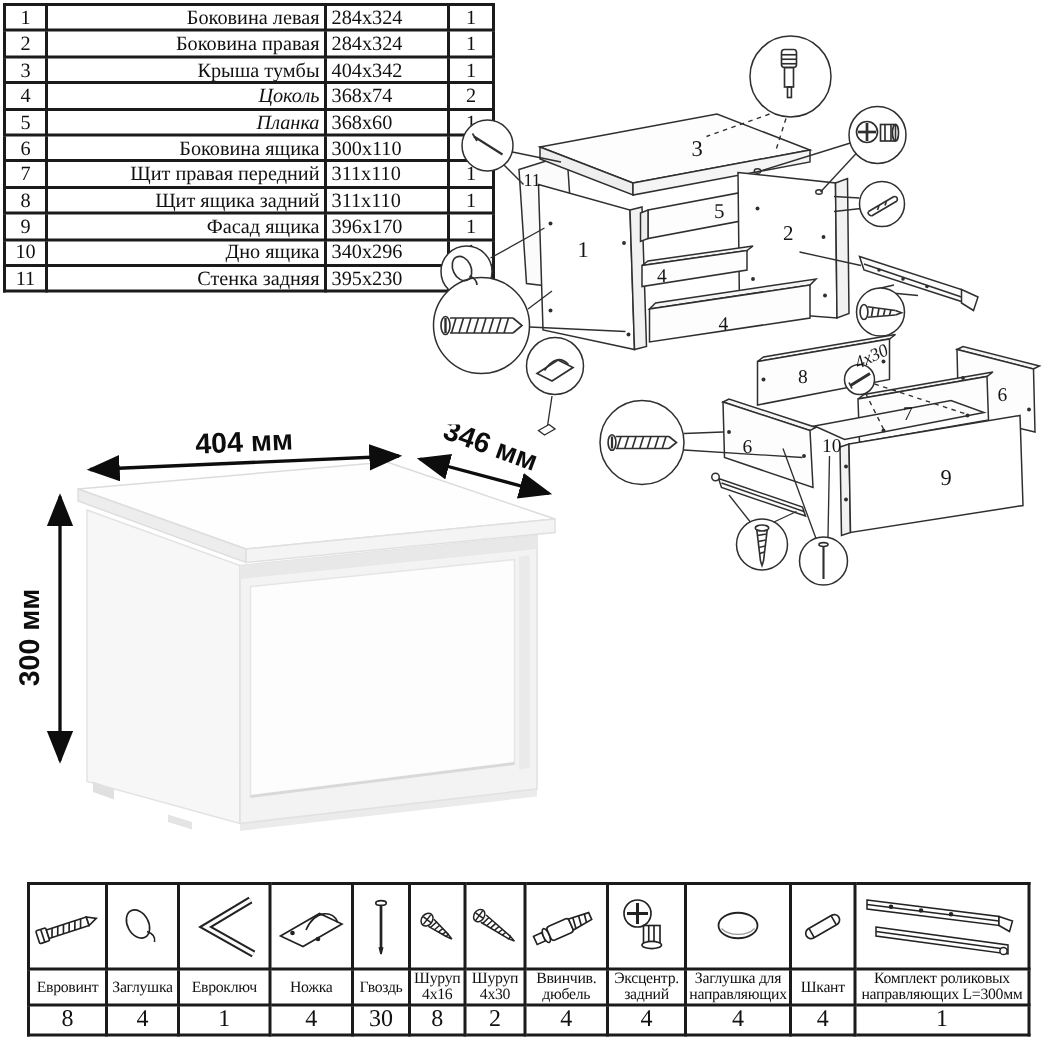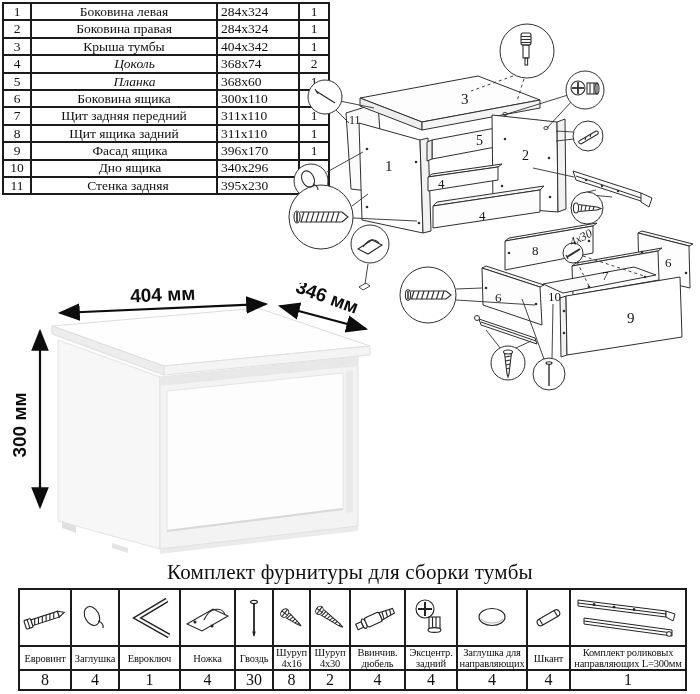--- a/index.html
+++ b/index.html
@@ -3,21 +3,21 @@
 <meta charset="utf-8">
 <style>
   html,body{margin:0;padding:0;background:#fff;}
   .sheet{position:relative;width:700px;height:694px;background:#fff;overflow:hidden;
          font-family:"Liberation Serif",serif;color:#111;}
   
   .parts-table{position:absolute;left:2px;top:2px;border-collapse:collapse;}
   .parts-table td{border:2px solid #1b1b1b;font-size:13.5px;line-height:1;padding:0 3px;
                   height:15.4px;white-space:nowrap;color:#111;}
   .c-num{width:20px;text-align:center;}
-  .c-name{width:157px;text-align:center;}
+  .c-name{width:157px;text-align:right;}
   .c-size{width:74px;}
   .c-qty{width:22px;text-align:center;}
   .ind-a{padding-left:24px !important;font-style:italic;}
   .ind-b{padding-left:15px !important;}
   .ind-c{padding-left:11px !important;margin-top:12px;}
   
   .diagram{position:absolute;left:280px;top:0;width:420px;height:432px;}
   .product{position:absolute;left:0;top:283px;width:392px;height:292px;}
   .dim-label{font-family:"Liberation Sans",sans-serif;font-weight:bold;font-size:19px;fill:#0d0d0d;}
   .part-label{font-family:"Liberation Serif",serif;fill:#161616;}
@@ -71,21 +71,21 @@
         <td class="c-qty">1</td>
       </tr>
       <tr>
         <td class="c-num">6</td>
         <td class="c-name">Боковина ящика</td>
         <td class="c-size">300x110</td>
         <td class="c-qty">2</td>
       </tr>
       <tr>
         <td class="c-num">7</td>
-        <td class="c-name">Щит задняя передний</td>
+        <td class="c-name">Щит правая передний</td>
         <td class="c-size">311x110</td>
         <td class="c-qty">1</td>
       </tr>
       <tr>
         <td class="c-num">8</td>
         <td class="c-name">Щит ящика задний</td>
         <td class="c-size">311x110</td>
         <td class="c-qty">1</td>
       </tr>
       <tr>
@@ -381,21 +381,20 @@
     <g>
       <line x1="60" y1="313" x2="266" y2="304" stroke="#0d0d0d" stroke-width="2.2" marker-start="url(#arr)" marker-end="url(#arr)"></line>
       <text class="dim-label" x="163" y="301" text-anchor="middle" transform="rotate(-2.5 163 301)">404 мм</text>
       <line x1="280" y1="306" x2="366" y2="329" stroke="#0d0d0d" stroke-width="2.2" marker-start="url(#arr)" marker-end="url(#arr)"></line>
       <text class="dim-label" x="325" y="303" text-anchor="middle" transform="rotate(20 325 303)">346 мм</text>
       <line x1="40" y1="331" x2="40" y2="507" stroke="#0d0d0d" stroke-width="2.2" marker-start="url(#arr)" marker-end="url(#arr)"></line>
       <text class="dim-label" x="26" y="425" text-anchor="middle" transform="rotate(-90 26 425)">300 мм</text>
     </g>
   </svg>
 
-  <div class="hw-title">Комплект фурнитуры для сборки тумбы</div>
 
   <div class="hw-wrap">
     <table class="hw-table">
       <colgroup>
         <col style="width:52px">
           <col style="width:48px">
           <col style="width:61px">
           <col style="width:55px">
         <col style="width:38px">
           <col style="width:37px">

